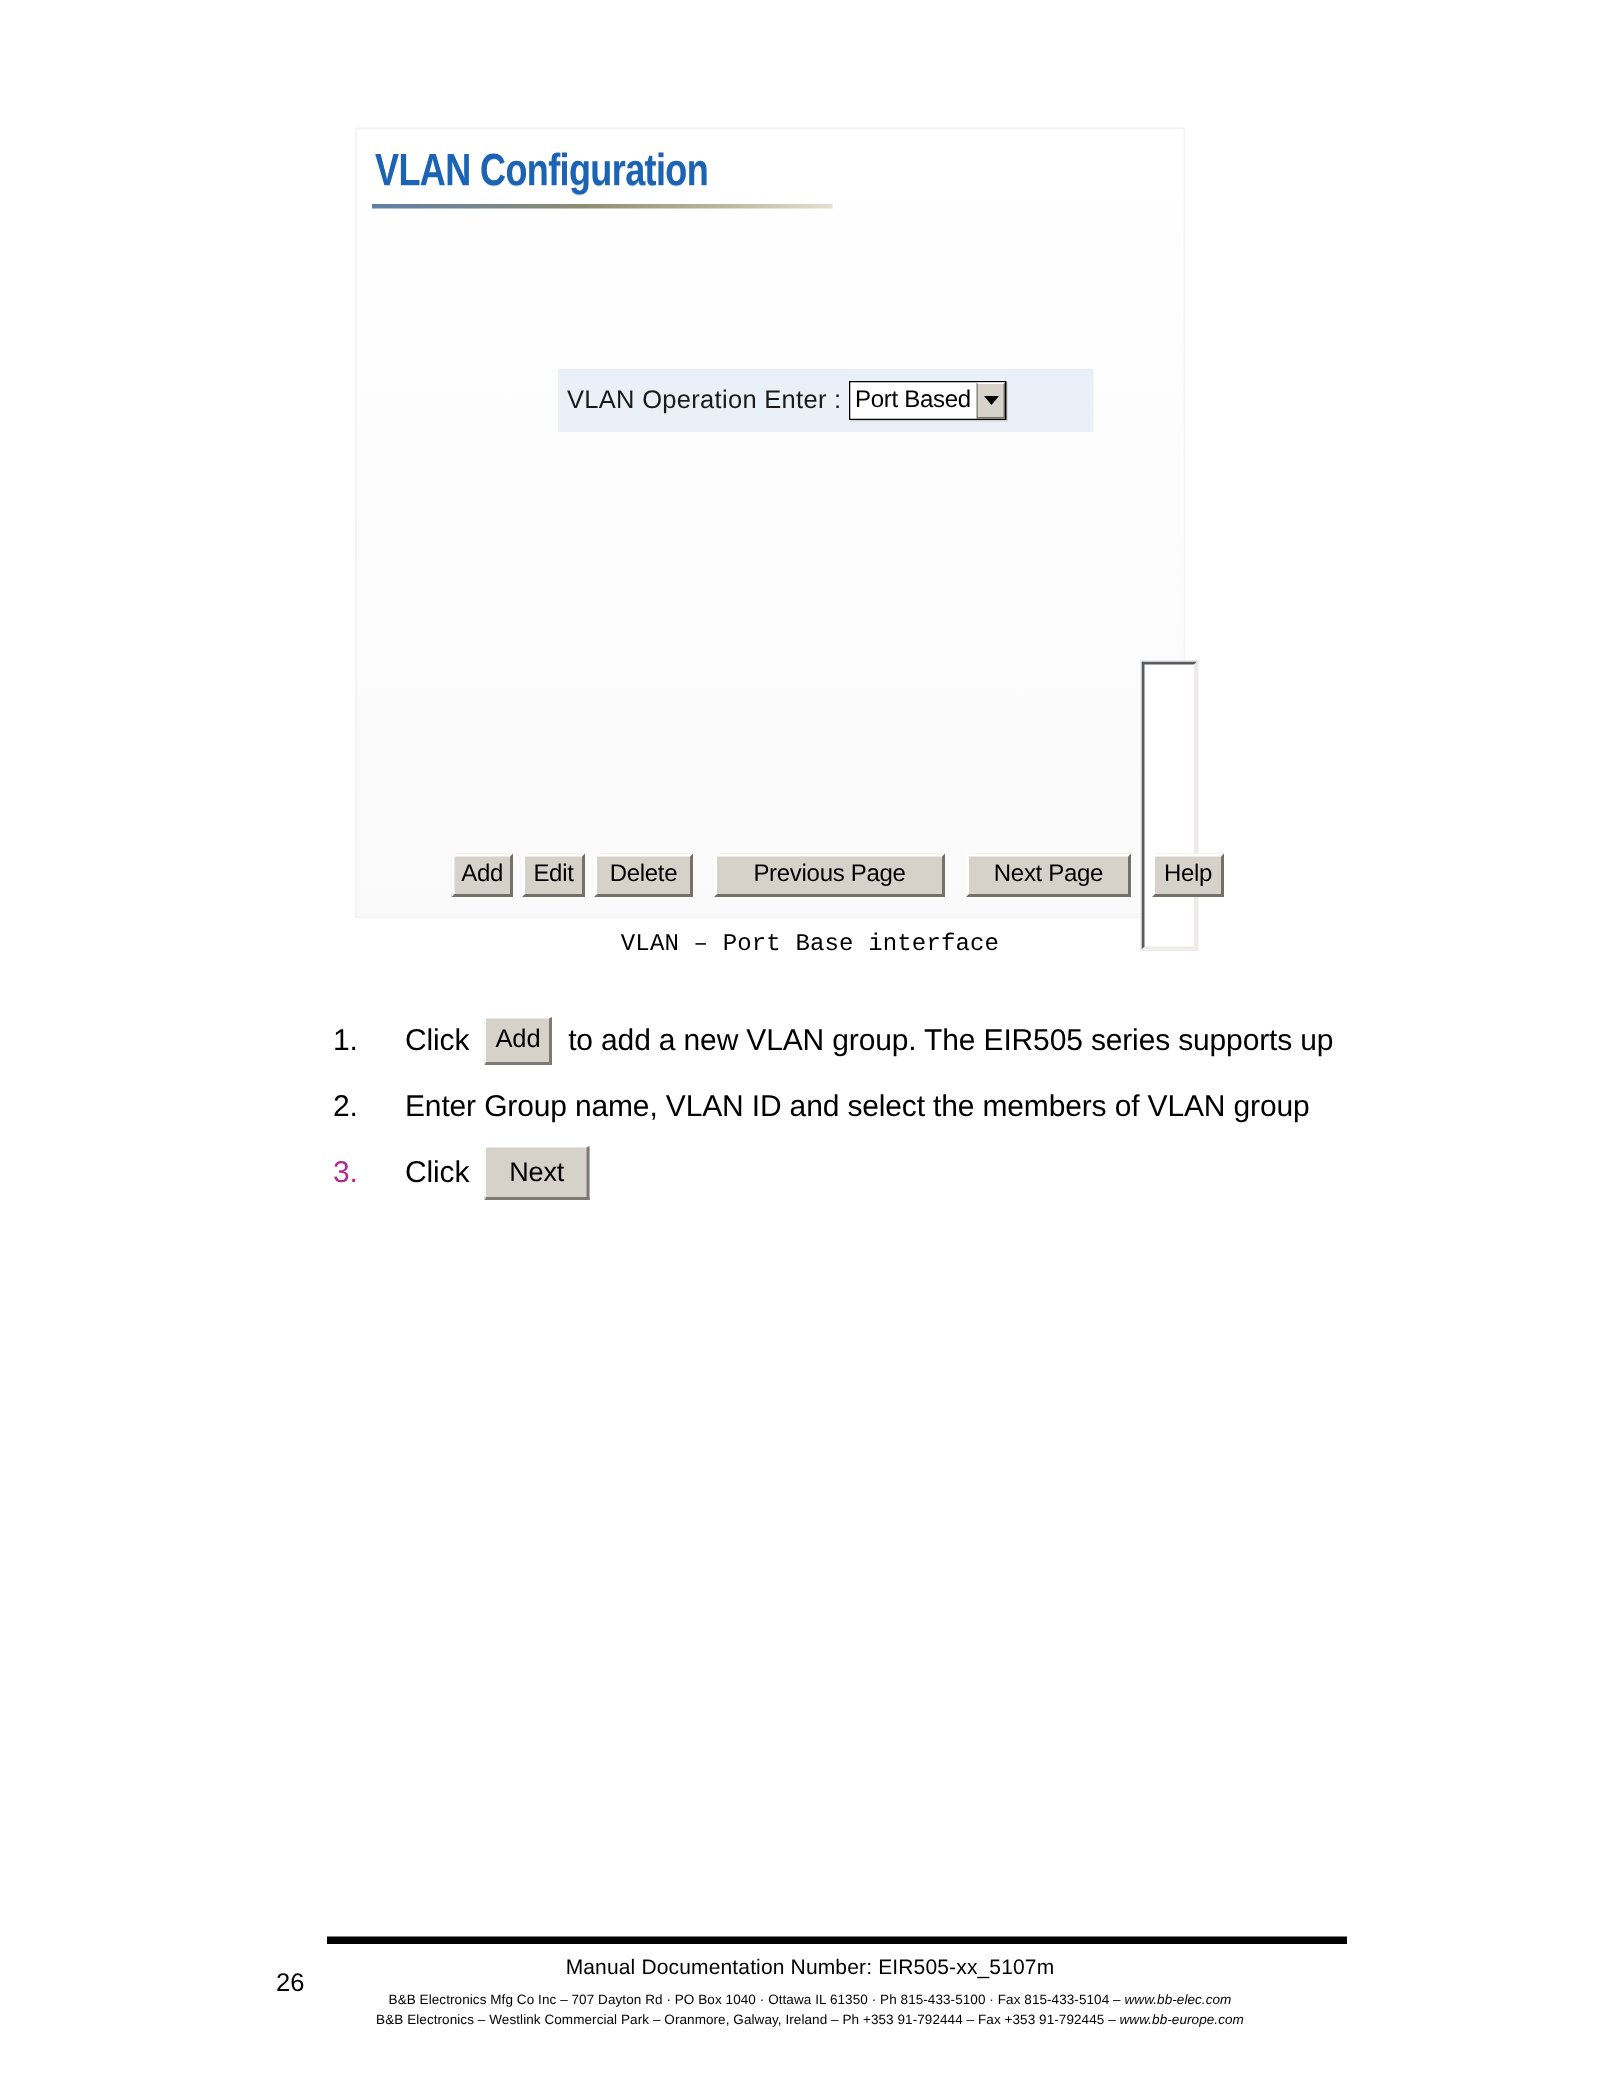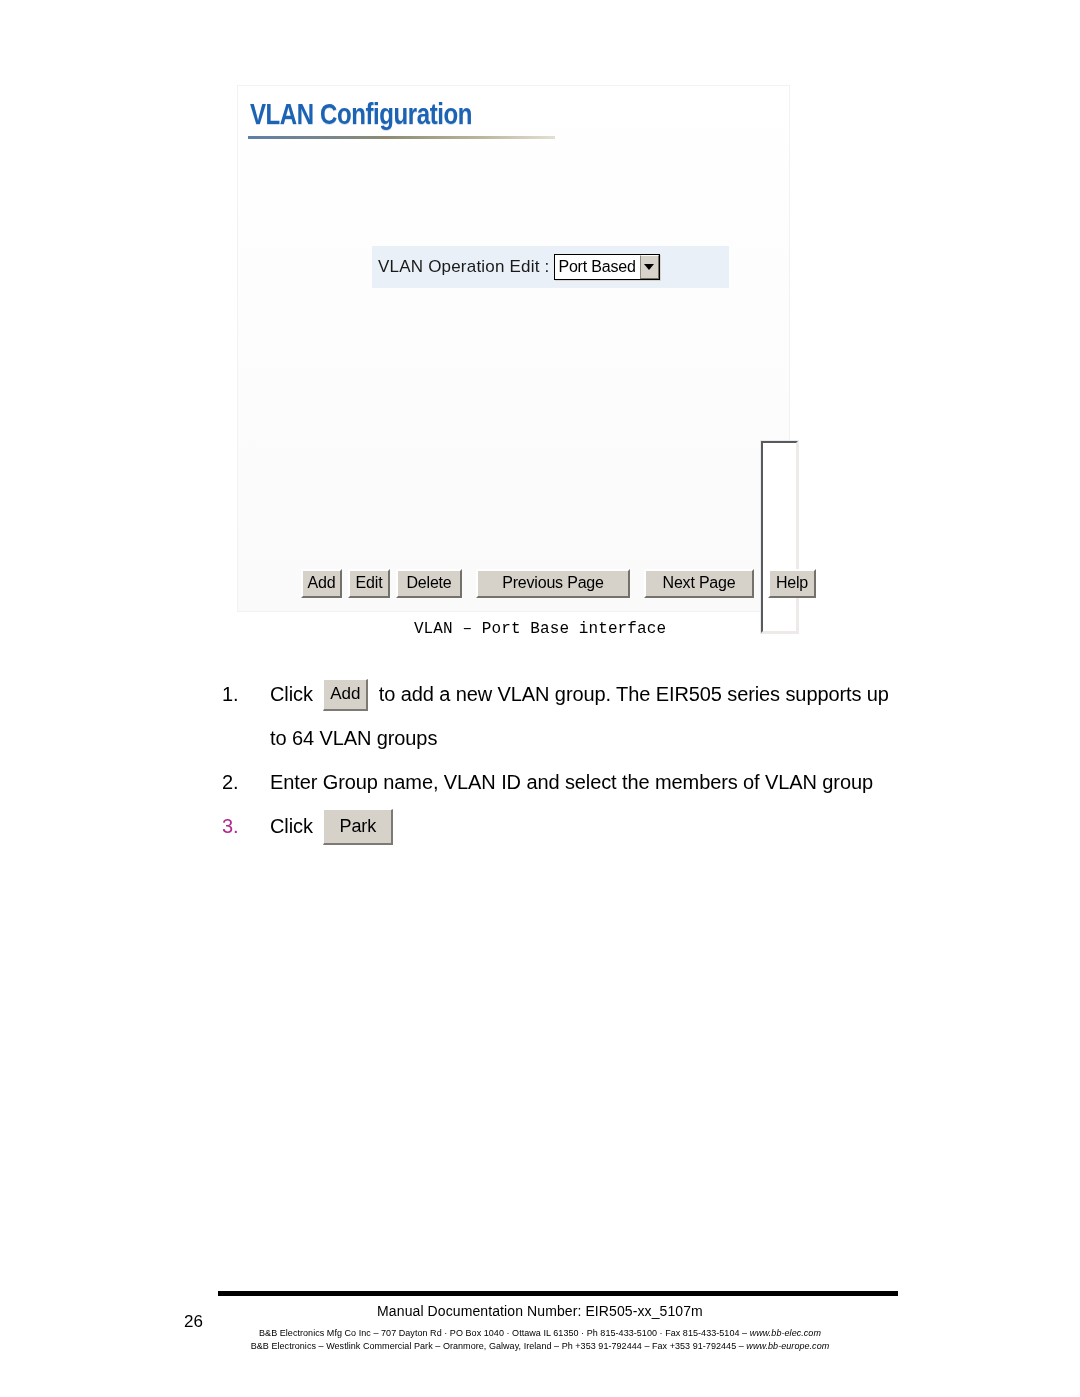--- a/index.html
+++ b/index.html
@@ -281,21 +281,21 @@
 <body>
 
 <div class="shot">
   <div class="shot-inner">
 
     <div class="shot-title">VLAN Configuration</div>
     <div class="shot-title-rule"></div>
 
     <div class="mode-strip">
       <div class="mode-row">
-        <span class="mode-label">VLAN Operation Edit :</span>
+        <span class="mode-label">VLAN Operation Enter :</span>
         <span class="select-box">
           <span class="select-value">Port Based</span>
           <span class="select-arrow">
               <i></i>
             </span>
         </span>
       </div>
     </div>
 
     <div class="listbox"></div>
@@ -317,32 +317,31 @@
 <div class="steps">
 
   <div class="step">
     <span class="step-num">1.</span>
     <span class="step-body">
       <span>Click</span>
       <span class="inline-btn btn-add">Add</span>
       <span>to add a new VLAN group. The EIR505 series supports up</span>
     </span>
   </div>
-  <div class="step-cont">to 64 VLAN groups</div>
 
   <div class="step">
     <span class="step-num">2.</span>
     <span class="step-body">Enter Group name, VLAN ID and select the members of VLAN group</span>
   </div>
 
   <div class="step">
     <span class="step-num magenta">3.</span>
     <span class="step-body">
       <span>Click</span>
-      <span class="inline-btn btn-apply">Park</span>
+      <span class="inline-btn btn-apply">Next</span>
     </span>
   </div>
 
 </div>
 
 <div class="page-num">26</div>
 <div class="footer-rule"></div>
 <div class="foot-doc">Manual Documentation Number: EIR505-xx_5107m</div>
 <div class="foot-fine">
   <div>

